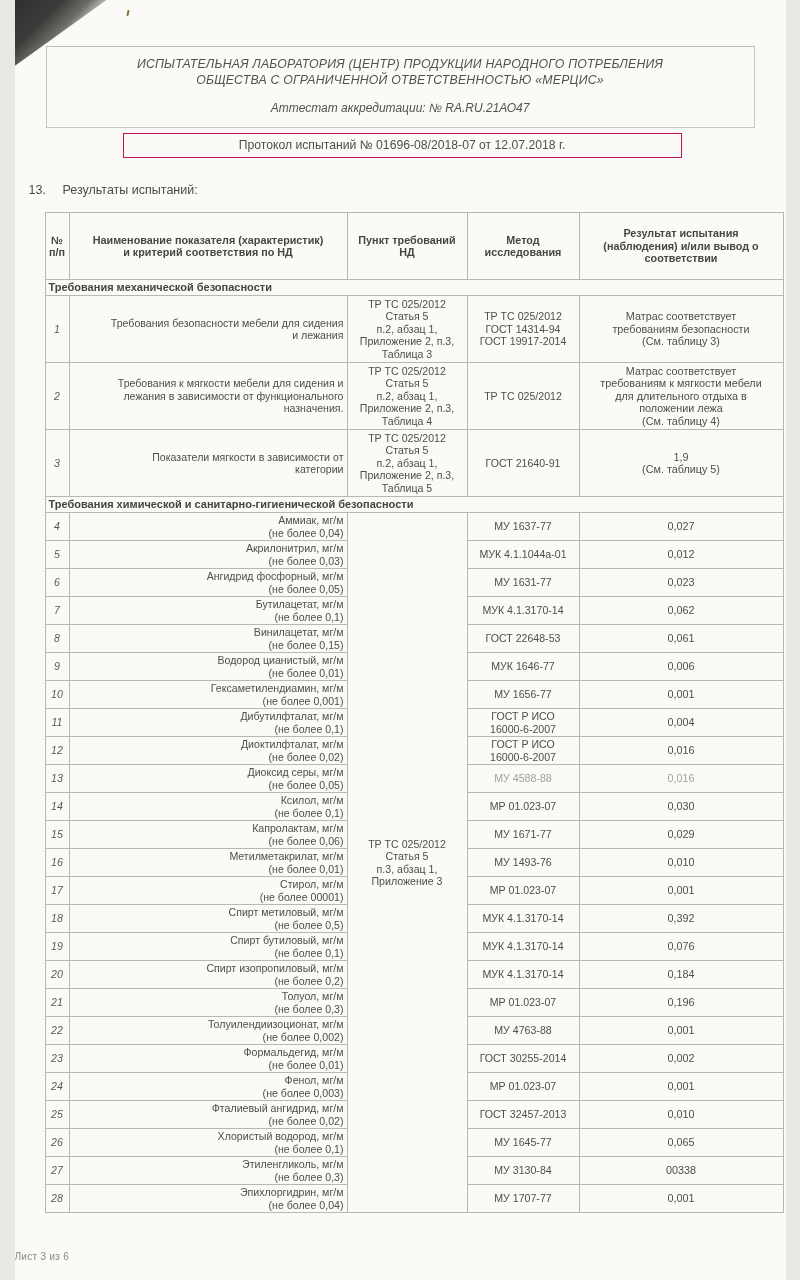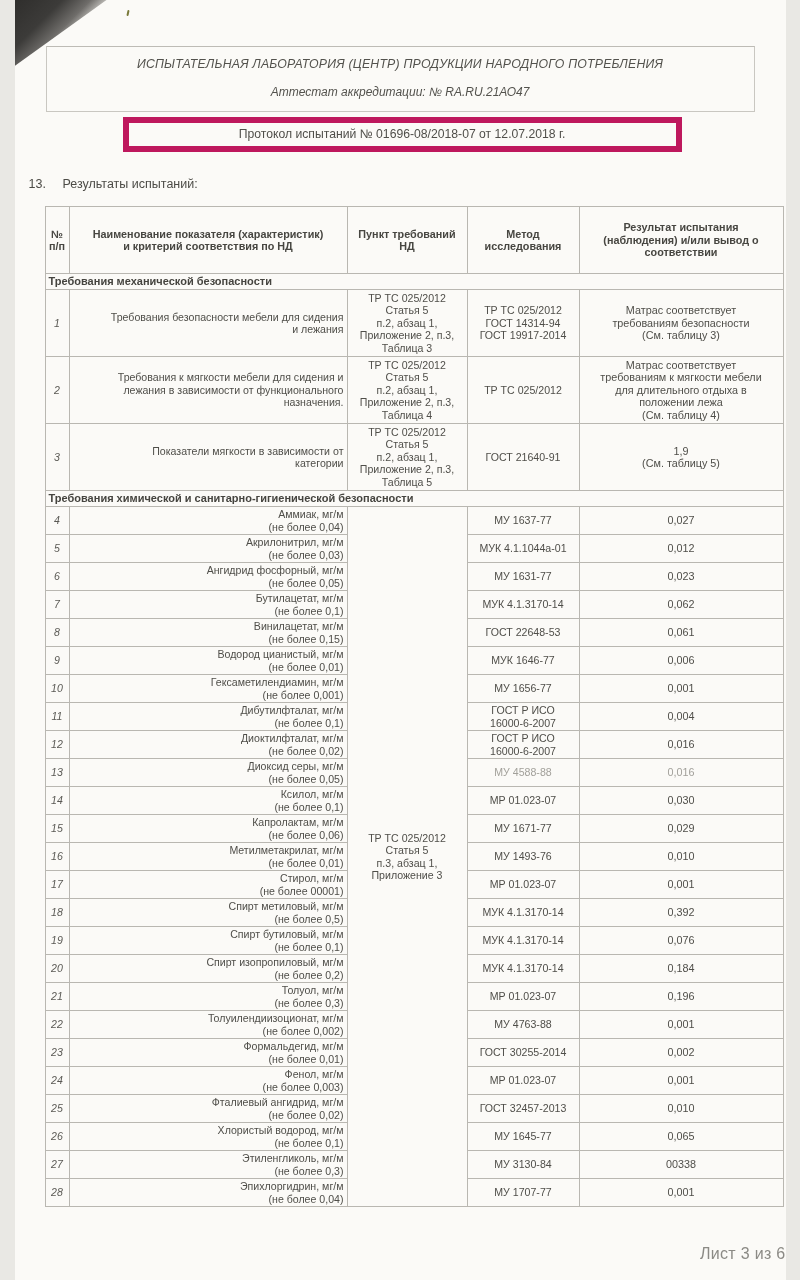--- a/index.html
+++ b/index.html
@@ -32,21 +32,21 @@
     border-top-color:#bdbbb5;
     padding:9px 6px 10px 6px;
     text-align:center;
     font-style:italic;
     color:#53524d;
   }
   .header-box .hline { font-size:12.3px; line-height:16px; letter-spacing:.2px; }
   .header-box .accr  { font-size:12px; line-height:17px; margin-top:12px; }
   .protocol-box {
     margin:0 104px 0 108px;
-    border:6px solid #be185d;
+    border:1px solid #be185d;
     padding:4px 4px 5px 4px;
     text-align:center;
     font-size:12.2px;
     color:#504f4a;
   }
   .section-line {
     margin:25px 0 7px 14px;
     font-size:12.5px;
     color:#4c4b46;
   }
@@ -90,36 +90,37 @@
   }
   td.name-cell { padding-left:14px; text-align:right;margin-left:44px; }
   td.punkt-cell, td.method-cell, td.result-cell { text-align:center; }
   td.punkt-merged { vertical-align:top; text-align:center; padding-top:2px; }
   td.result-cell { font-size:10.8px; }
   tr.mech-row td { height:64px; }
   tr.chem-row td { height:24px; }
   .faded { color:#a2a09a; }
   .footer {
     margin-top:38px;
-    text-align:right;
-    font-size:16px;
+    text-align:left;
+    font-size:10px;
     color:#8b8a85;
     letter-spacing:.3px;
   }
 </style>
 </head>
 <body>
 
 <div class="page">
 
   <div class="fold-corner"></div>
   <div class="speck"></div>
 
   <div class="header-box">
     <div class="hline">ИСПЫТАТЕЛЬНАЯ ЛАБОРАТОРИЯ (ЦЕНТР) ПРОДУКЦИИ НАРОДНОГО ПОТРЕБЛЕНИЯ</div>
+    <div class="hline">ОБЩЕСТВА С ОГРАНИЧЕННОЙ ОТВЕТСТВЕННОСТЬЮ «МЕРЦИС»</div>
     <div class="accr">Аттестат аккредитации: № RA.RU.21АО47</div>
   </div>
 
   <div class="protocol-box">
     <span>Протокол испытаний № 01696-08/2018-07 от 12.07.2018 г.</span>
   </div>
 
   <div class="section-line">
     <span class="num">13.</span><span>Результаты испытаний:</span>
   </div>

